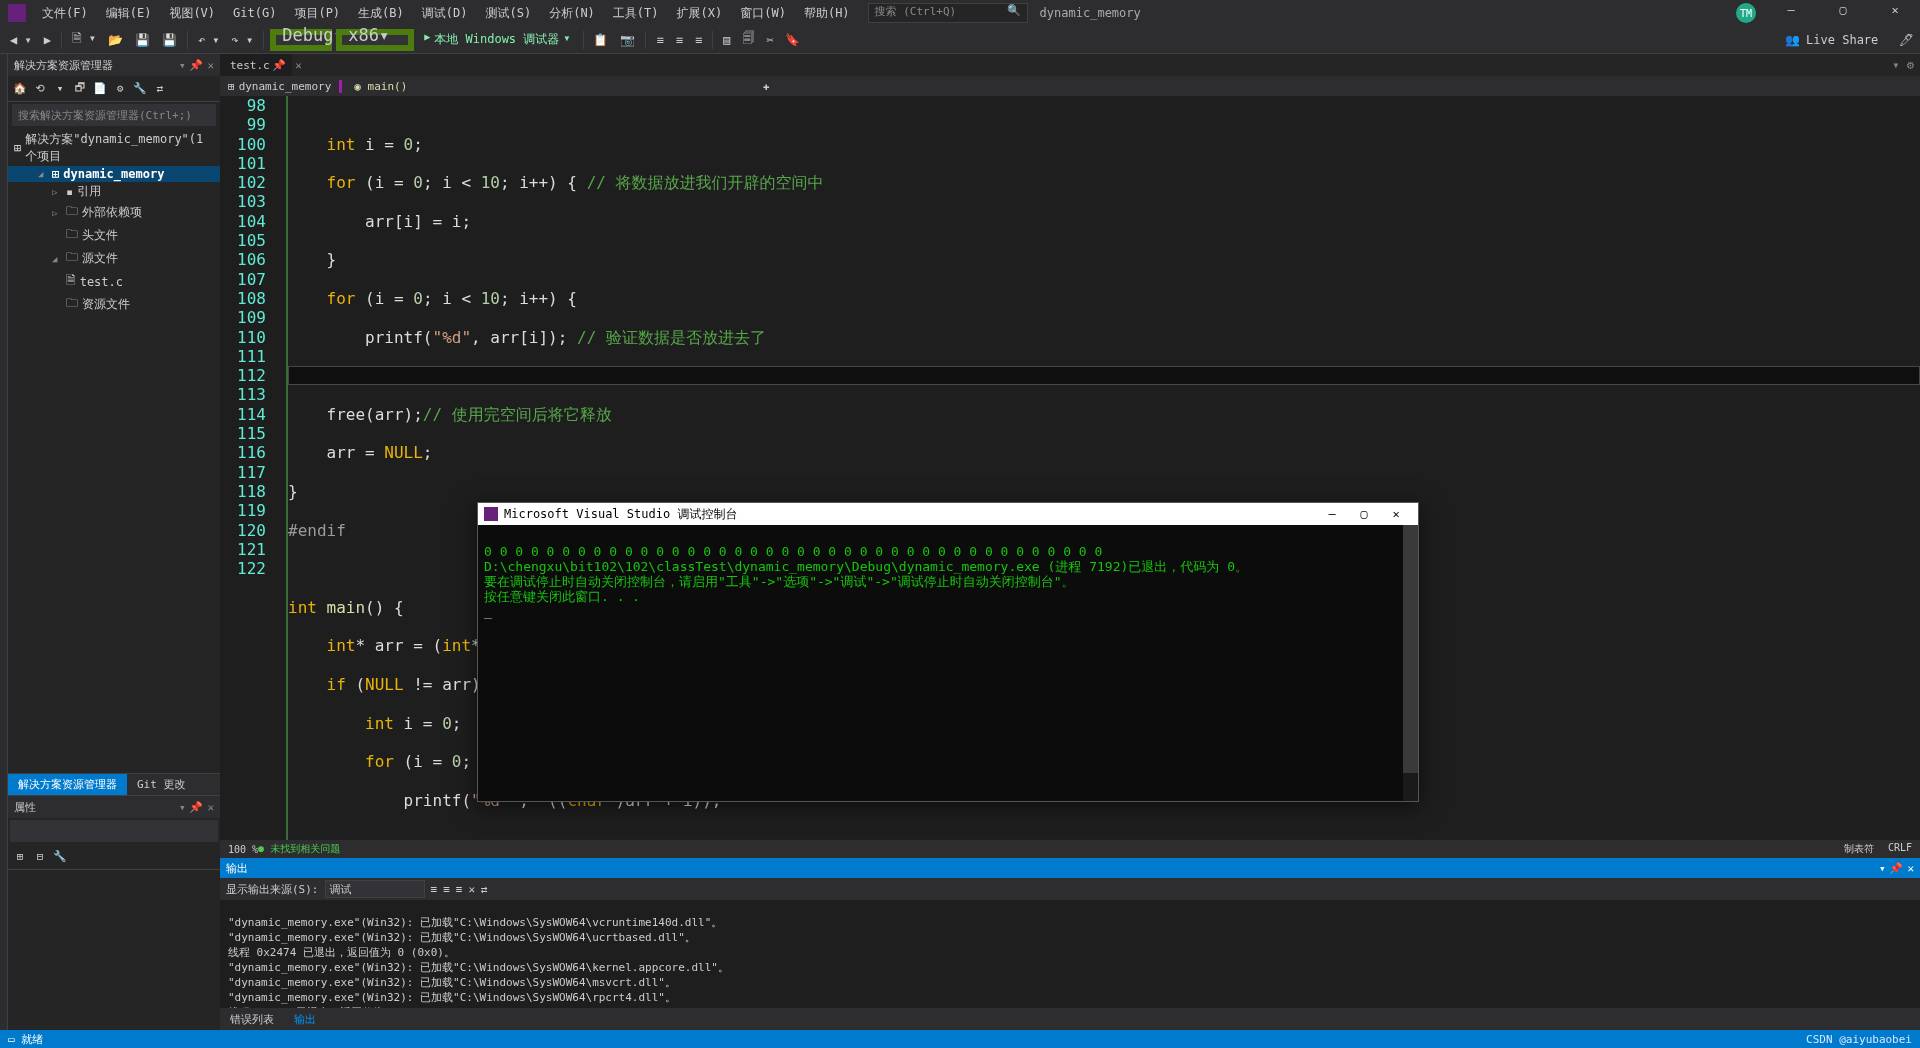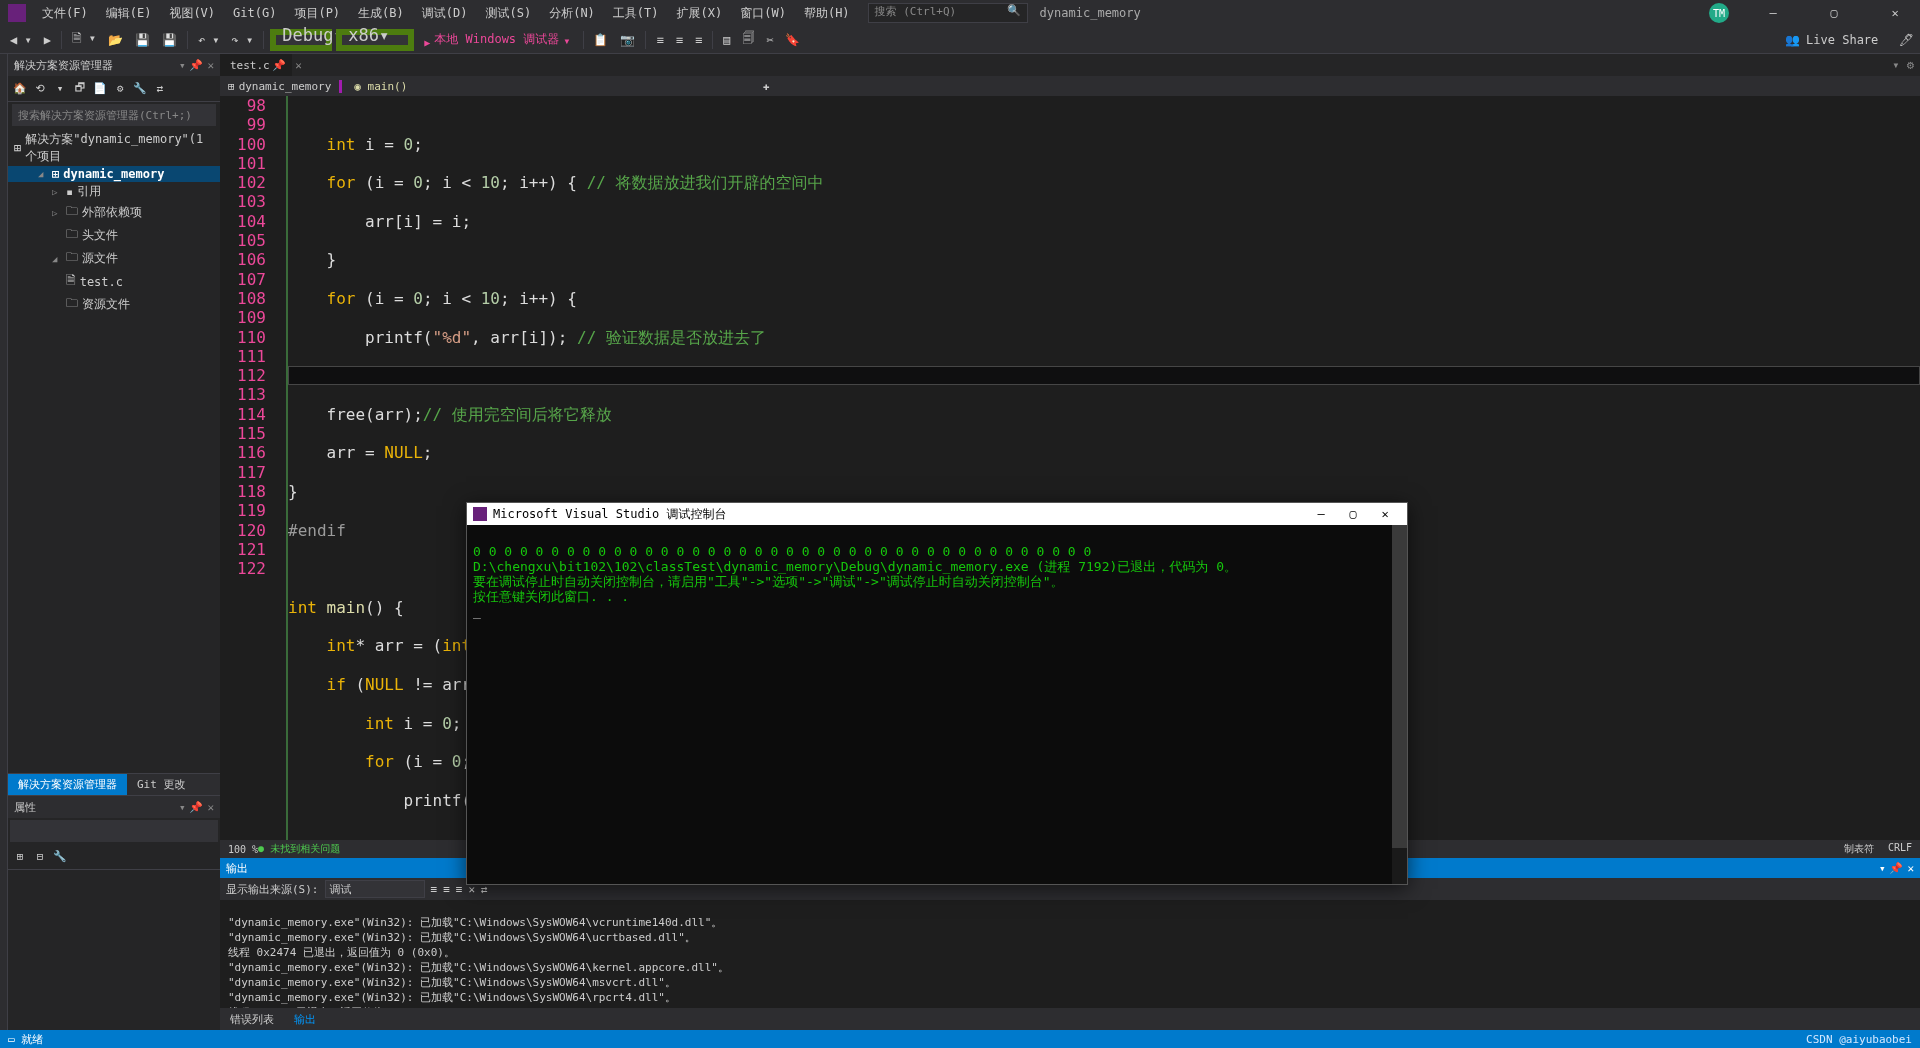--- a/index.html
+++ b/index.html
@@ -3,27 +3,27 @@
 <meta charset="utf-8">
 <style>
 *{margin:0;padding:0;box-sizing:border-box;font-family:"Microsoft YaHei",Consolas,monospace;user-select:none}
 body{background:#1e1e1e;width:1920px;height:1048px;overflow:hidden;font-size:12px;color:#ccc}
 .menubar{height:26px;background:#2d2d30;display:flex;align-items:center;padding:0 8px;gap:2px}
 .menubar .logo{width:18px;height:18px;background:#68217a;margin-right:6px}
 .menubar .mi{padding:2px 8px;color:#ccc;cursor:pointer;font-size:12px}
 .menubar .search{margin-left:8px;background:#252526;border:1px solid #3f3f46;height:20px;width:160px;color:#888;padding:0 6px;font-size:11px;display:flex;}
 .menubar .search .ico{margin-left:auto;color:#888}
 .menubar .proj{margin-left:10px;color:#aaa;font-size:12px}
-.menubar .right{margin-left:auto;display:flex;align-items:center;gap:27px}
+.menubar .right{margin-left:auto;display:flex;align-items:flex-start;gap:18px}
 .menubar .avatar{width:20px;height:20px;border-radius:50%;background:#2a8;color:#fff;display:flex;align-items:center;justify-content:center;font-size:10px}
 .menubar .winbtn{width:34px;text-align:center;color:#ccc}
 .toolbar{height:28px;background:#2d2d30;display:flex;align-items:center;padding:0 6px;gap:4px;border-bottom:1px solid #3f3f46}
 .toolbar .btn{padding:2px 4px;color:#ccc;font-size:12px;display:flex;align-items:center;gap:2px}
 .toolbar .sel{background:#333337;border:6px solid #4d7c0f;height:22px;padding:0 6px;color:#ccc;display:flex;align-items:flex-end;font-size:17px}
-.toolbar .run{color:#ec4899;display:flex;align-items:flex-end;gap:4px;padding:0 6px}
+.toolbar .run{color:#86efac;display:flex;align-items:flex-start;gap:4px;padding:0 6px}
 .toolbar .run::before{content:"▶";font-size:10px}
 .toolbar .sep{width:1px;height:18px;background:#3f3f46;margin:0 2px}
 .toolbar .ls{margin-left:auto;color:#ccc;display:flex;align-items:center;gap:6px}
 .main{display:flex;height:calc(100% - 26px - 28px - 18px)}
 .side{width:8px;background:#2d2d30;border-right:1px solid #3f3f46}
 .sidebar{width:212px;background:#252526;display:flex;flex-direction:column}
 .panel-hdr{height:22px;background:#2d2d30;display:flex;align-items:center;padding:0 6px;font-size:11px;color:#ccc}
 .panel-hdr .pins{margin-left:auto;display:flex;gap:4px;color:#888}
 .panel-tools{height:26px;background:#252526;display:flex;align-items:center;gap:4px;padding:0 4px;border-bottom:1px solid #3f3f46}
 .panel-tools .ico{width:16px;height:16px;color:#ccc;font-size:11px;display:flex;align-items:center;justify-content:center}
@@ -42,21 +42,21 @@
 .props{border-top:1px solid #3f3f46;margin-top:auto}
 .editor{flex:1;display:flex;flex-direction:column;background:#1e1e1e}
 .ed-tabs{height:22px;background:#252526;display:flex;align-items:center}
 .ed-tabs .tab{padding:0 22px 0 10px;height:22px;display:flex;align-items:center;background:#1e1e1e;font-size:11px;position:relative;color:#ccc}
 .ed-tabs .tab .x{position:absolute;right:6px;color:#888;font-size:11px}
 .crumb{height:20px;background:#2d2d30;display:flex;align-items:center;font-size:11px;color:#ccc}
 .crumb .c{padding:0 8px;display:flex;align-items:center;gap:4px}
 .crumb .scope{flex:1;padding:0 8px;border-left:1px solid #1e1e1e}
 .crumb .fn{width:420px;padding:0 12px;border-left:3px solid #a21caf}
 .code{flex:1;display:flex;overflow:hidden;font-family:Consolas,monospace;font-size:16px;line-height:19.3px}
-.gutter{width:56px;text-align:right;padding-right:10px;color:#ec4899;background:#1e1e1e}
+.gutter{width:56px;text-align:right;padding-right:10px;color:#5eead4;background:#1e1e1e}
 .margin{width:12px;background:#1e1e1e;border-right:2px solid #3a6b3a}
 .lines{flex:1;padding:0 0 0 0;white-space:pre;color:#dcdcdc;position:relative}
 .hl{position:absolute;left:0;right:0;height:19.3px;background:#0f0f10;border:1px solid #464646}
 .kw{color:#eab308}
 .fn{color:#dcdcaa}
 .nm{color:#b5cea8}
 .st{color:#d69d85}
 .cm{color:#57a64a}
 .pp{color:#9b9b9b}
 .ed-status{height:18px;background:#2d2d30;display:flex;align-items:center;font-size:10px;color:#ccc;padding:0 8px;}
@@ -64,21 +64,21 @@
 .out-hdr{height:20px;background:#007acc;color:#fff;display:flex;align-items:center;padding:0 6px;font-size:11px}
 .out-hdr .pins{margin-left:auto;display:flex;gap:4px}
 .out-tools{height:22px;background:#2d2d30;display:flex;align-items:center;padding:0 6px;gap:6px;font-size:11px;color:#ccc}
 .out-tools .sel{background:#333337;border:1px solid #3f3f46;padding:0 4px;height:18px;display:flex;align-items:center}
 .output{height:108px;background:#1e1e1e;padding:2px 8px;font-family:Consolas,SimSun,monospace;font-size:11px;color:#ccc;white-space:pre;overflow:hidden}
 .out-tabs{height:22px;background:#2d2d30;display:flex;align-items:center}
 .out-tabs .tab{padding:2px 10px;font-size:11px;color:#ccc}
 .out-tabs .tab.active{color:#0097fb}
 .statusbar{height:18px;background:#007acc;color:#fff;display:flex;align-items:center;padding:0 8px;font-size:11px}
 .statusbar .wm{margin-left:auto;color:#d4e8ff}
-.console{position:absolute;left:466px;top:502px;width:942px;height:383px;background:#0c0c0c;border:1px solid #555;box-shadow:0 4px 20px rgba(0,0,0,.6)}
+.console{position:absolute;left:477px;top:502px;width:942px;height:300px;background:#0c0c0c;border:1px solid #555;box-shadow:0 4px 20px rgba(0,0,0,.6)}
 .console .titlebar{height:22px;background:#fff;color:#000;display:flex;align-items:center;padding:0 6px;font-size:12px}
 .console .titlebar .ico{width:14px;height:14px;background:#68217a;margin-right:6px}
 .console .titlebar .btns{margin-left:auto;display:flex;gap:0}
 .console .titlebar .btns .b{width:32px;text-align:center;color:#000}
 .console .body{padding:4px 6px;font-family:SimSun,Consolas,monospace;font-size:13px;color:#16c60c;white-space:pre;line-height:15px}
 .scrollb{position:absolute;right:0;top:22px;width:15px;bottom:0;background:#1a1a1a}
 .scrollb .thumb{width:100%;height:90%;background:#3a3a3a}
 </style>
 </head>
 <body>

